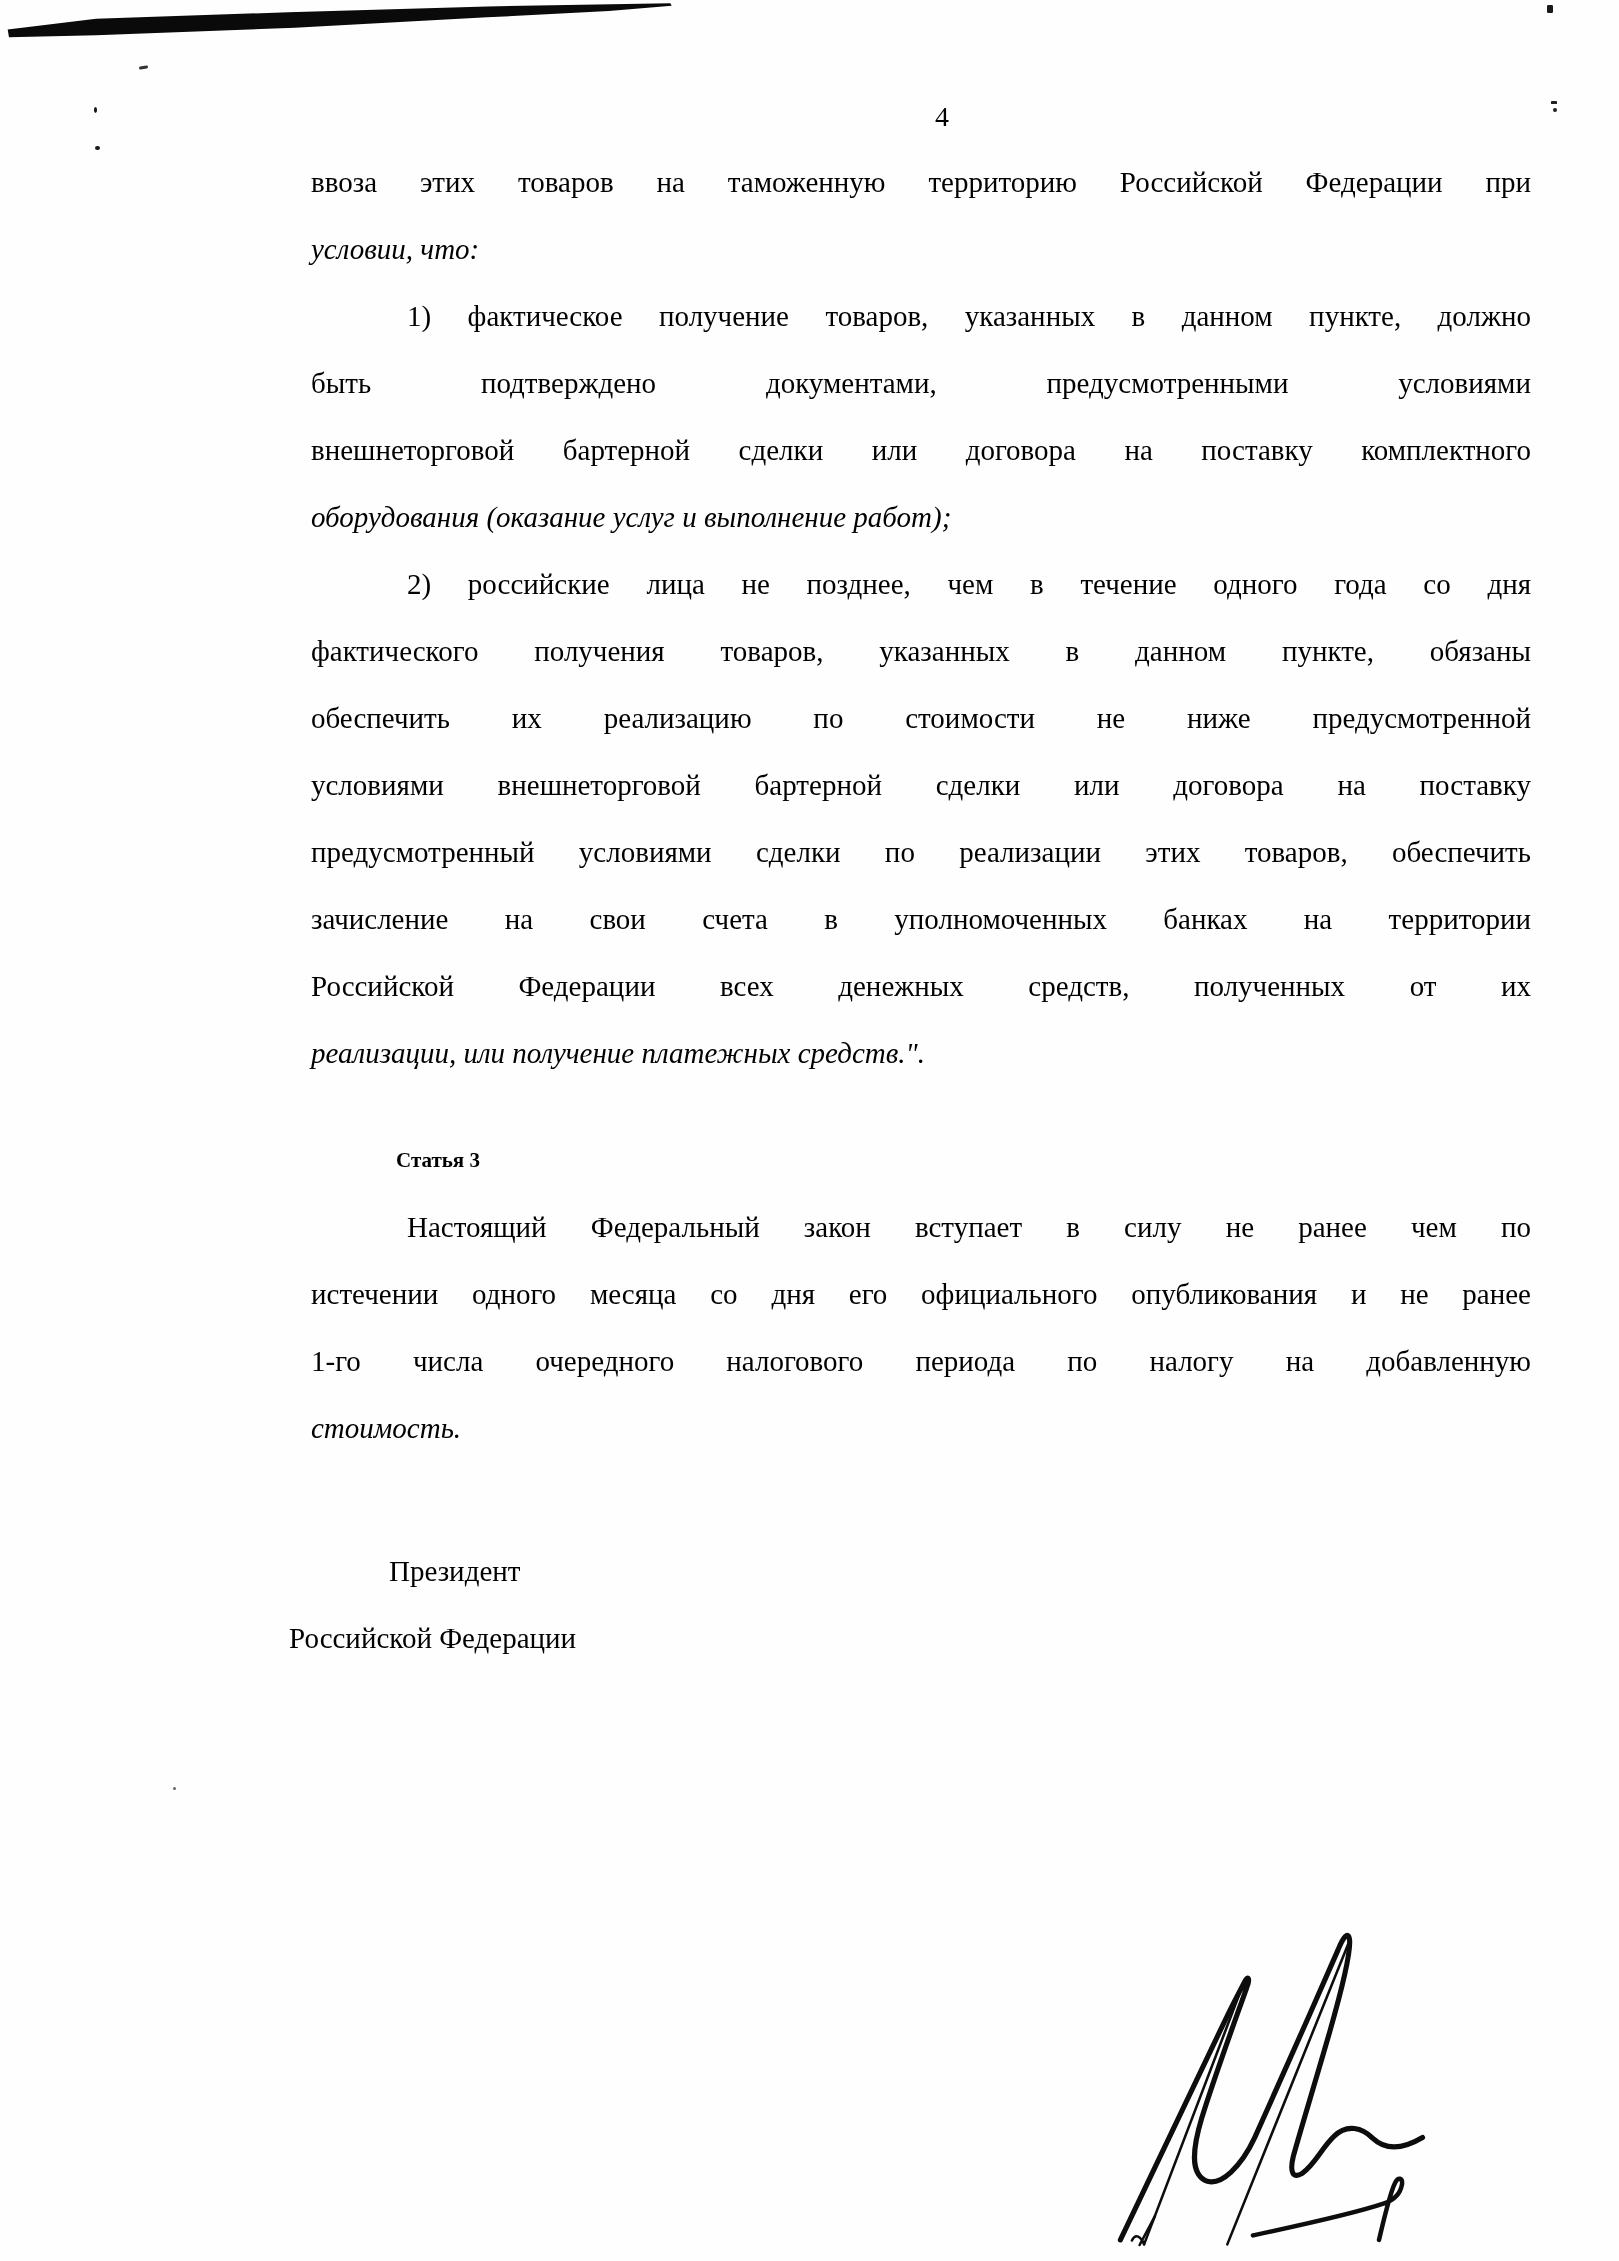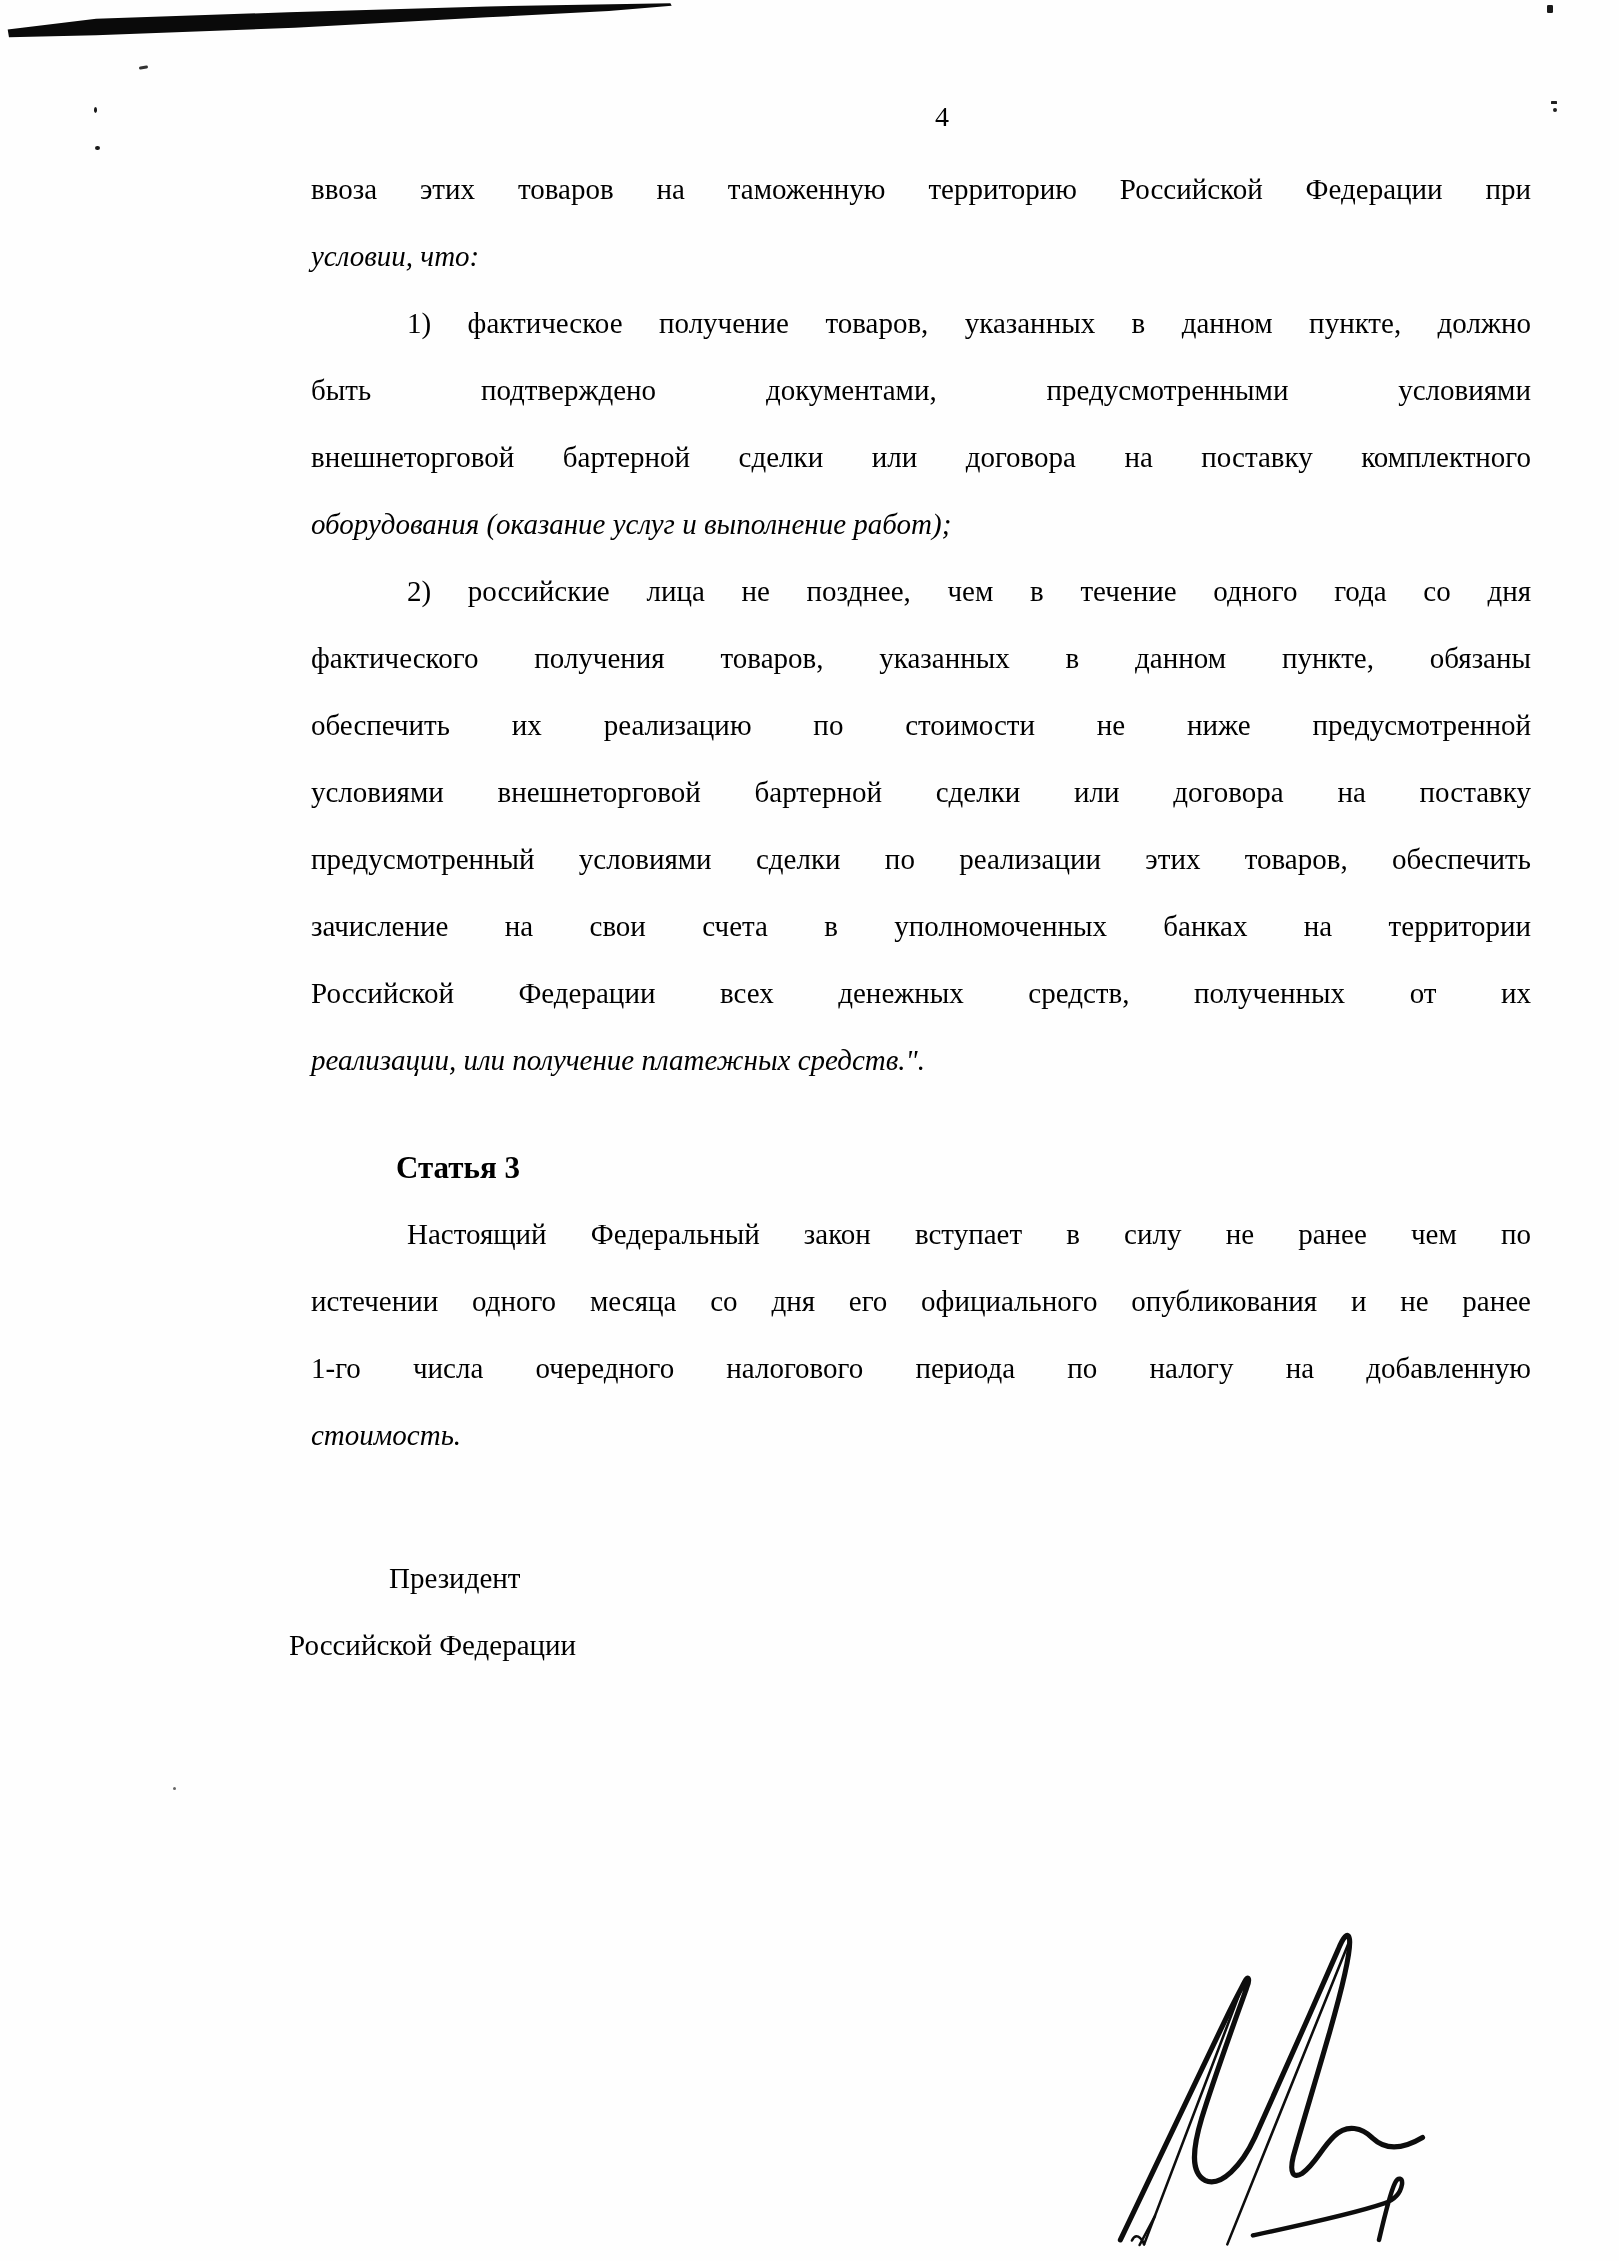--- a/index.html
+++ b/index.html
@@ -9,35 +9,35 @@
     background:#fefefe;
     overflow:hidden;
     font-family:"Liberation Serif","DejaVu Serif",serif;
     color:#000;
   }
   .page-number{
     position:absolute;left:923px;top:101px;width:38px;
     font-size:28px;text-align:center;
   }
   .content{
-    position:absolute;left:311px;top:156px;width:1220px;
+    position:absolute;left:311px;top:149px;width:1220px;
     font-size:29px;letter-spacing:0px;
   }
   .line{
     height:67px;line-height:67px;
     text-align:justify;text-align-last:justify;
     text-justify:inter-word;
     white-space:nowrap0;
   }
   .line.endline{text-align-last:left;font-style:italic;}
   .line.indent{padding-left:96px;}
   .heading{
     height:67px;line-height:67px;
     font-weight:bold;padding-left:85px;margin-top:40px;
-    text-align:left;font-size:31px;
+    text-align:left;font-size:21px;
   }
   .signoff{margin-top:76px;margin-left:-22px;}
   .signoff .line{text-align:center;text-align-last:left;}
   .signoff .line.first{padding-left:100px;}
   .artifact{position:absolute;pointer-events:none;}
   .speck{position:absolute;background:#1a1a1a;border-radius:50%;}
 </style>
 </head>
 <body>
 

